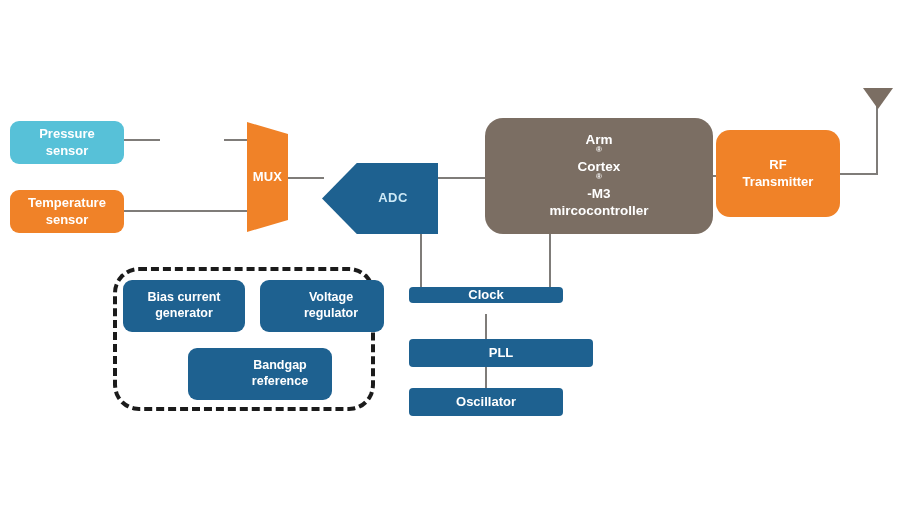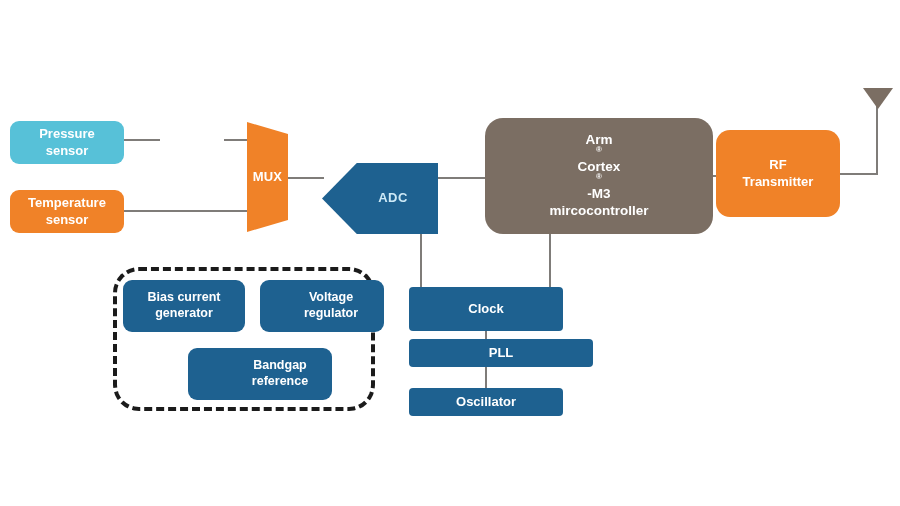--- a/index.html
+++ b/index.html
@@ -112,21 +112,21 @@
         <span>-M3</span>
       </span>
     <span>mircocontroller</span>
   </div>
 
   <div class="node box-rf" style="left:716px;top:130px;width:124px;height:87px;">
     <span>RF</span>
     <span>Transmitter</span>
   </div>
 
-  <div class="node box-blue" style="left:409px;top:287px;width:154px;height:44px;">
+  <div class="node box-blue" style="left:409px;top:287px;width:154px;height:16px;">
     <span>Clock</span>
   </div>
   <div class="node box-blue" style="left:409px;top:339px;width:184px;height:28px;">
     <span>PLL</span>
   </div>
   <div class="node box-blue" style="left:409px;top:388px;width:154px;height:28px;">
     <span>Oscillator</span>
   </div>
 
   <div class="dashed-group" style="left:113px;top:267px;width:262px;height:144px;box-sizing:border-box;"></div>

